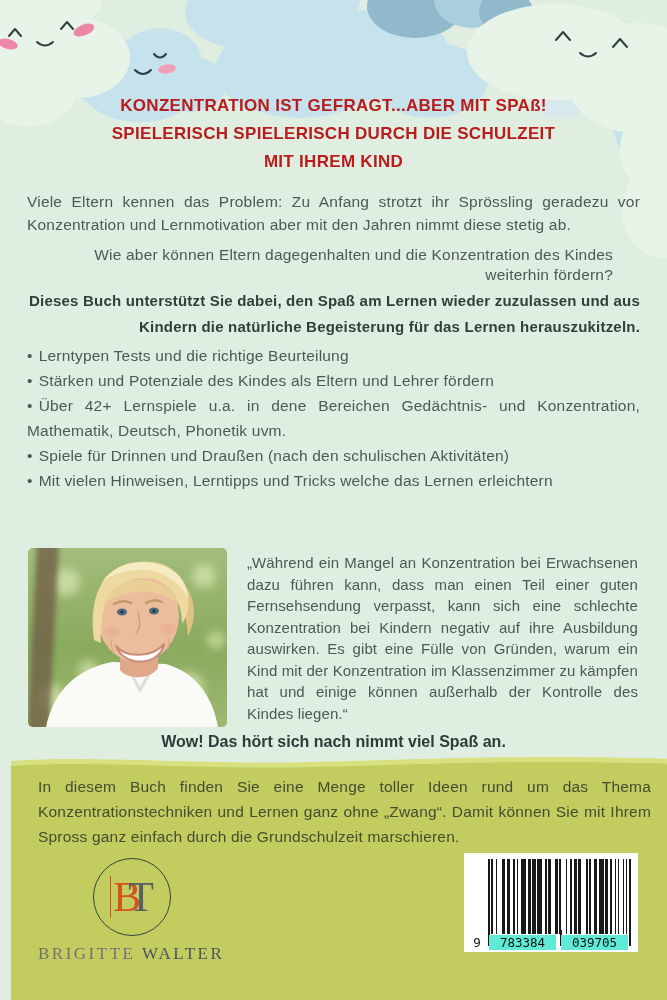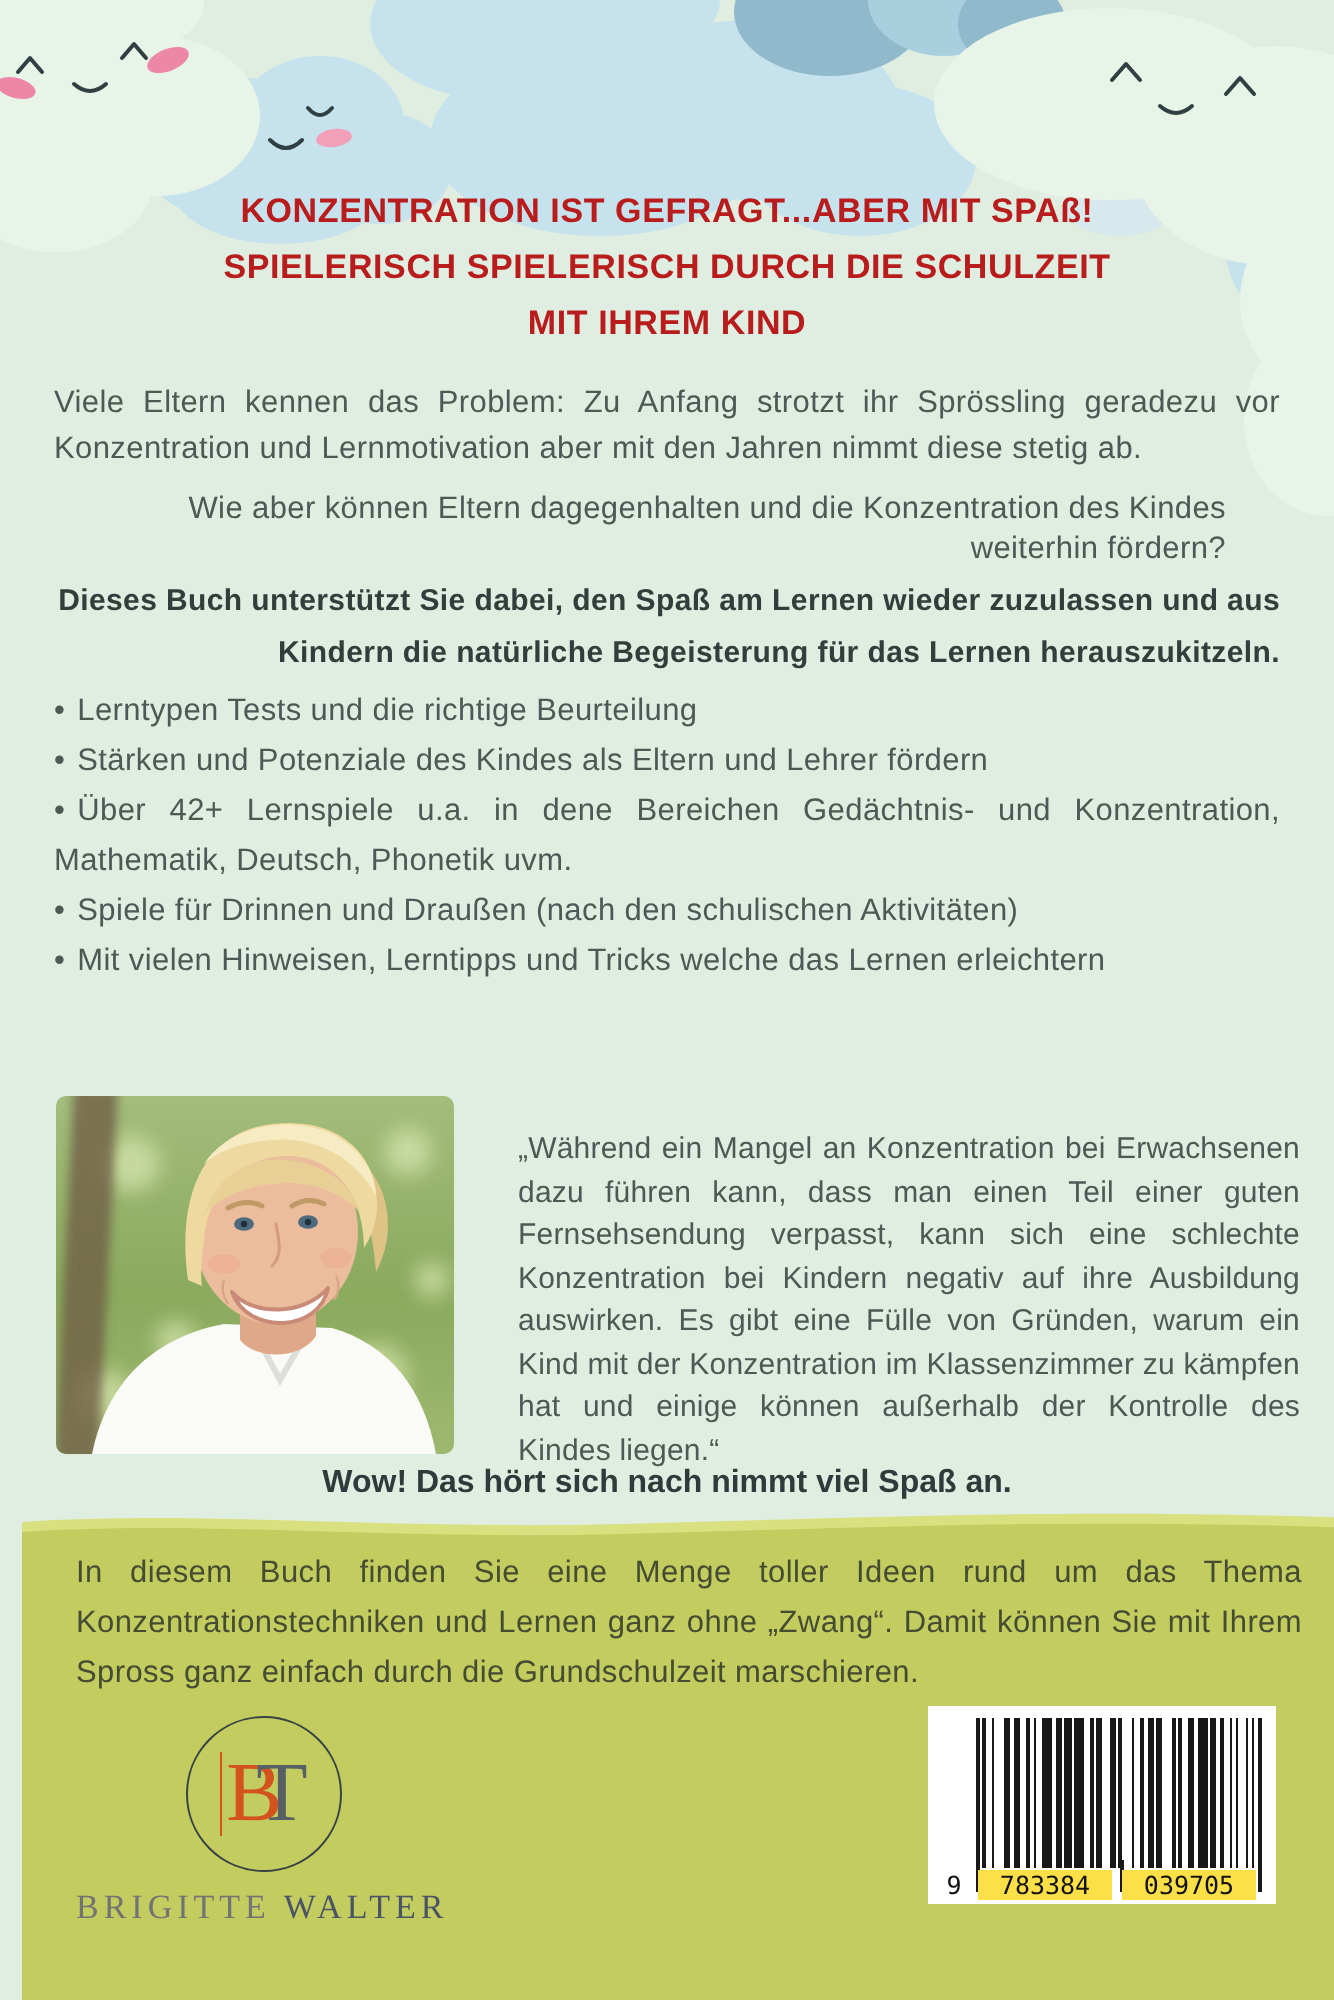--- a/index.html
+++ b/index.html
@@ -25,21 +25,21 @@
     font-size:15.5px;line-height:25px;letter-spacing:.2px;}
   .bullets li{text-align:justify;margin:0;}
   .bullet-dot{padding-right:6px;}
 
   .quote-row{position:absolute;top:548px;left:28px;width:612px;height:180px;}
   .photo{
     position:absolute;top:0;left:0;width:199px;height:179px;border-radius:5px;overflow:hidden;
   }
   .photo svg{display:block;}
   .quote{
-    position:absolute;top:4px;left:219px;width:391px;margin:12px;
+    position:absolute;top:4px;left:219px;width:391px;margin:0;
     font-size:15px;line-height:21.5px;text-align:justify;letter-spacing:.1px;
   }
   .wow{
     position:absolute;top:733px;left:0;width:667px;margin:0;text-align:center;
     font-weight:700;font-size:16px;color:#2f3b3a;
   }
 
   .bottom{position:absolute;top:752px;left:0;width:667px;height:248px;margin-left:11px;}
   .wave{position:absolute;top:0;left:0;display:block;}
   .bottom-fill{position:absolute;top:19px;left:0;right:0;bottom:0;background:#c3cc5f;}
@@ -69,21 +69,21 @@
   .bars i{height:100%;}
   .guard{position:absolute;bottom:6px;width:2px;height:16px;background:#181818;}
   .g-left{left:24px;}
   .g-mid{left:96px;}
   .g-right{right:7px;}
   .barcode-digits{
     position:absolute;bottom:2px;left:6px;right:10px;display:flex;gap:5px;align-items:flex-end;z-index:3;
     font-family:"DejaVu Sans Mono", monospace;font-size:12.5px;color:#111;
   }
   .d-left{width:14px;text-align:center;}
-  .d-group{flex:1;text-align:center;background:#fde047;}
+  .d-group{flex:1;text-align:center;background:#5eead4;}
 </style>
 </head>
 <body>
 
 <div class="cover">
 
   <svg class="sky" width="667" height="270" viewBox="0 0 667 270">
 
     <g fill="#c6e2ec">
       <ellipse cx="250" cy="12" rx="65" ry="38"></ellipse>

